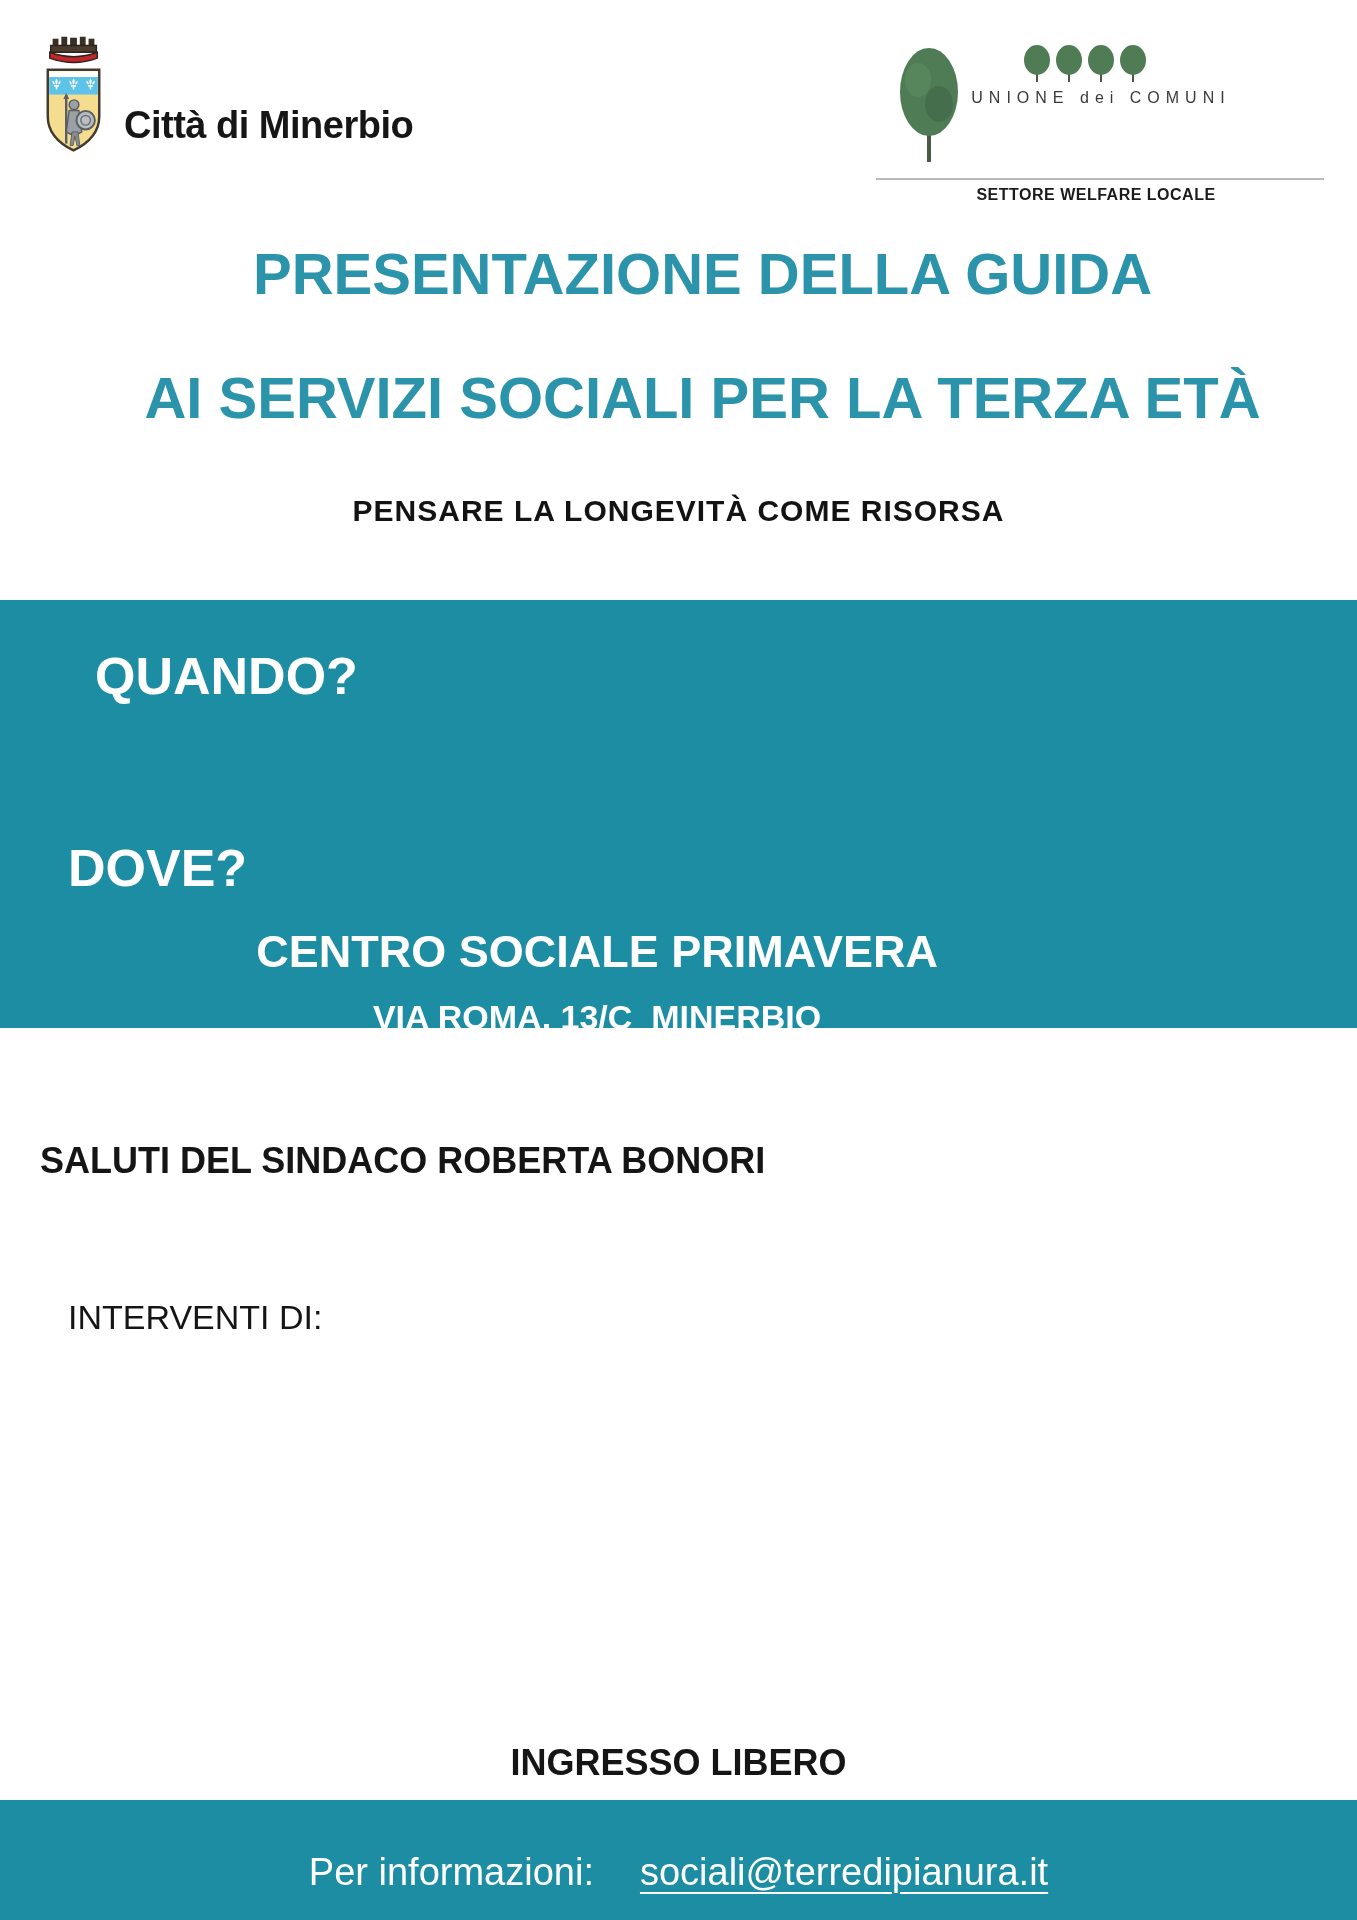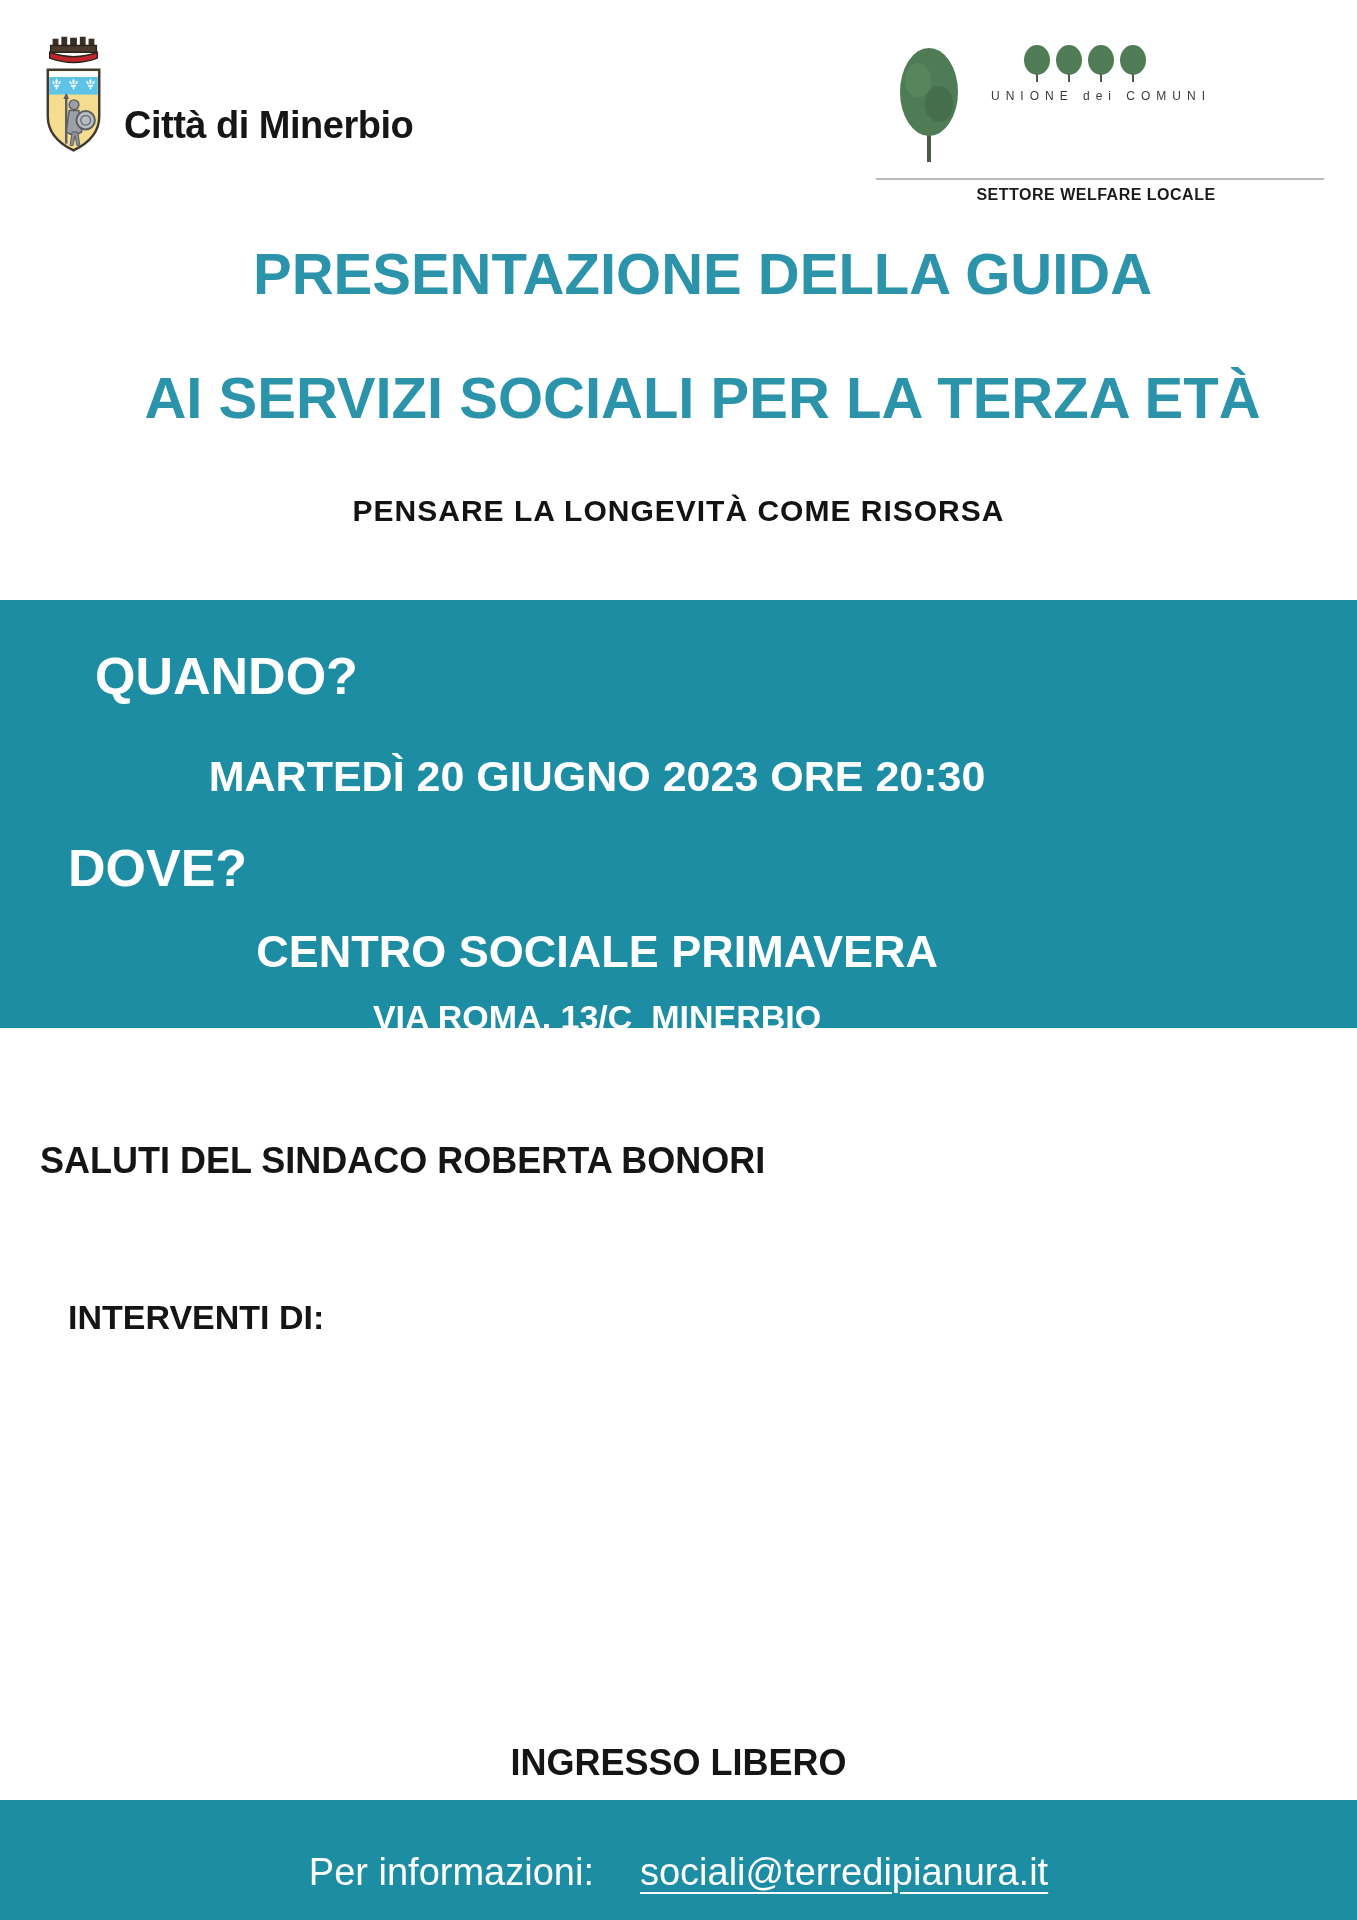--- a/index.html
+++ b/index.html
@@ -16,21 +16,21 @@
   }
   .brand-right{position:absolute; left:868px; top:38px; width:456px; height:168px;}
   .big-tree{position:absolute; left:28px; top:6px; width:68px; height:126px;}
   .tdp-col{position:absolute; left:58px; top:6px; width:350px; text-align:center;}
   .small-trees{display:block; margin:0 auto 2px 96px; width:128px; height:40px;}
   .tdp-name{
     font-family:"Liberation Serif", serif; font-size:54px; line-height:1.05;
     color:#1b1b1b; white-space:nowrap; letter-spacing:-1px;
   }
   .tdp-name .di{font-style:italic; font-size:30px; padding:0 3px; color:#2a2a2a;}
-  .tdp-union{margin-top:5px; font-size:12px; letter-spacing:6px; color:#3a3a3a; white-space:nowrap;}
+  .tdp-union{margin-top:5px; font-size:16px; letter-spacing:6px; color:#3a3a3a; white-space:nowrap;}
   .tdp-divider{position:absolute; left:8px; right:0; top:140px; border-top:2px solid #b9b9b9;}
   .tdp-sector{position:absolute; left:0; right:0; top:148px; text-align:center;
     font-size:16px; font-weight:700; letter-spacing:0.5px; color:#1b1b1b;}
   
   .title{position:absolute; top:242px; left:0; right:0; text-align:center; font-weight:800;margin-left:48px;}
   .title-line{font-size:58px; letter-spacing:0px; line-height:1.1;}
   .title-line.first{margin-bottom:60px;}
   .subtitle{
     position:absolute; top:494px; left:0; right:0; text-align:center;
     font-size:30px; font-weight:800; letter-spacing:1px; color:#131313;
@@ -40,21 +40,21 @@
   .when-label{position:absolute; left:95px; top:46px; font-size:52px; font-weight:800;}
   .when-value{position:absolute; top:152px; left:0; width:88%; text-align:center;
     font-size:43px; font-weight:800;}
   .where-label{position:absolute; left:68px; top:238px; font-size:52px; font-weight:800;}
   .where-venue{position:absolute; top:326px; left:0; width:88%; text-align:center;
     font-size:45px; font-weight:800;}
   .where-address{position:absolute; top:398px; left:0; width:88%; text-align:center;
     font-size:34px; font-weight:800; white-space:pre-wrap;}
   
   .greeting{position:absolute; left:40px; top:1140px; font-size:36px; font-weight:800;}
-  .speakers-label{position:absolute; left:68px; top:1298px; font-size:34px; font-weight:700;}
+  .speakers-label{position:absolute; left:68px; top:1298px; font-size:34px; font-weight:400;}
   .speakers{position:absolute; left:52px; top:1398px; width:1272px; margin:0; padding:0;}
   .speakers li{
     list-style:none; position:relative; padding-left:44px;
     font-size:34px; font-weight:800; line-height:64px;
   }
   .speakers li::before{
     content:""; position:absolute; left:2px; top:26px;
     width:12px; height:12px; border-radius:50%; background:#151515;
   }
   .admission{position:absolute; top:1742px; left:0; right:0; text-align:center;
@@ -144,21 +144,20 @@
   </div>
 
   <div class="title" style="color:#2b93aa;">
     <div class="title-line first">PRESENTAZIONE DELLA GUIDA</div>
     <div class="title-line">AI SERVIZI SOCIALI PER LA TERZA ETÀ</div>
   </div>
   <div class="subtitle">PENSARE LA LONGEVITÀ COME RISORSA</div>
 
   <section class="band" style="background:#1d8da4;">
     <div class="when-label">QUANDO?</div>
-    <div class="when-value">MARTEDÌ 20 GIUGNO 2023 ORE 20:30</div>
     <div class="where-label">DOVE?</div>
     <div class="where-venue">CENTRO SOCIALE PRIMAVERA</div>
     <div class="where-address">VIA ROMA, 13/C  MINERBIO</div>
   </section>
 
   <div class="greeting">SALUTI DEL SINDACO ROBERTA BONORI</div>
   <div class="speakers-label">INTERVENTI DI:</div>
   <ul class="speakers">
   </ul>
   <div class="admission">INGRESSO LIBERO</div>

